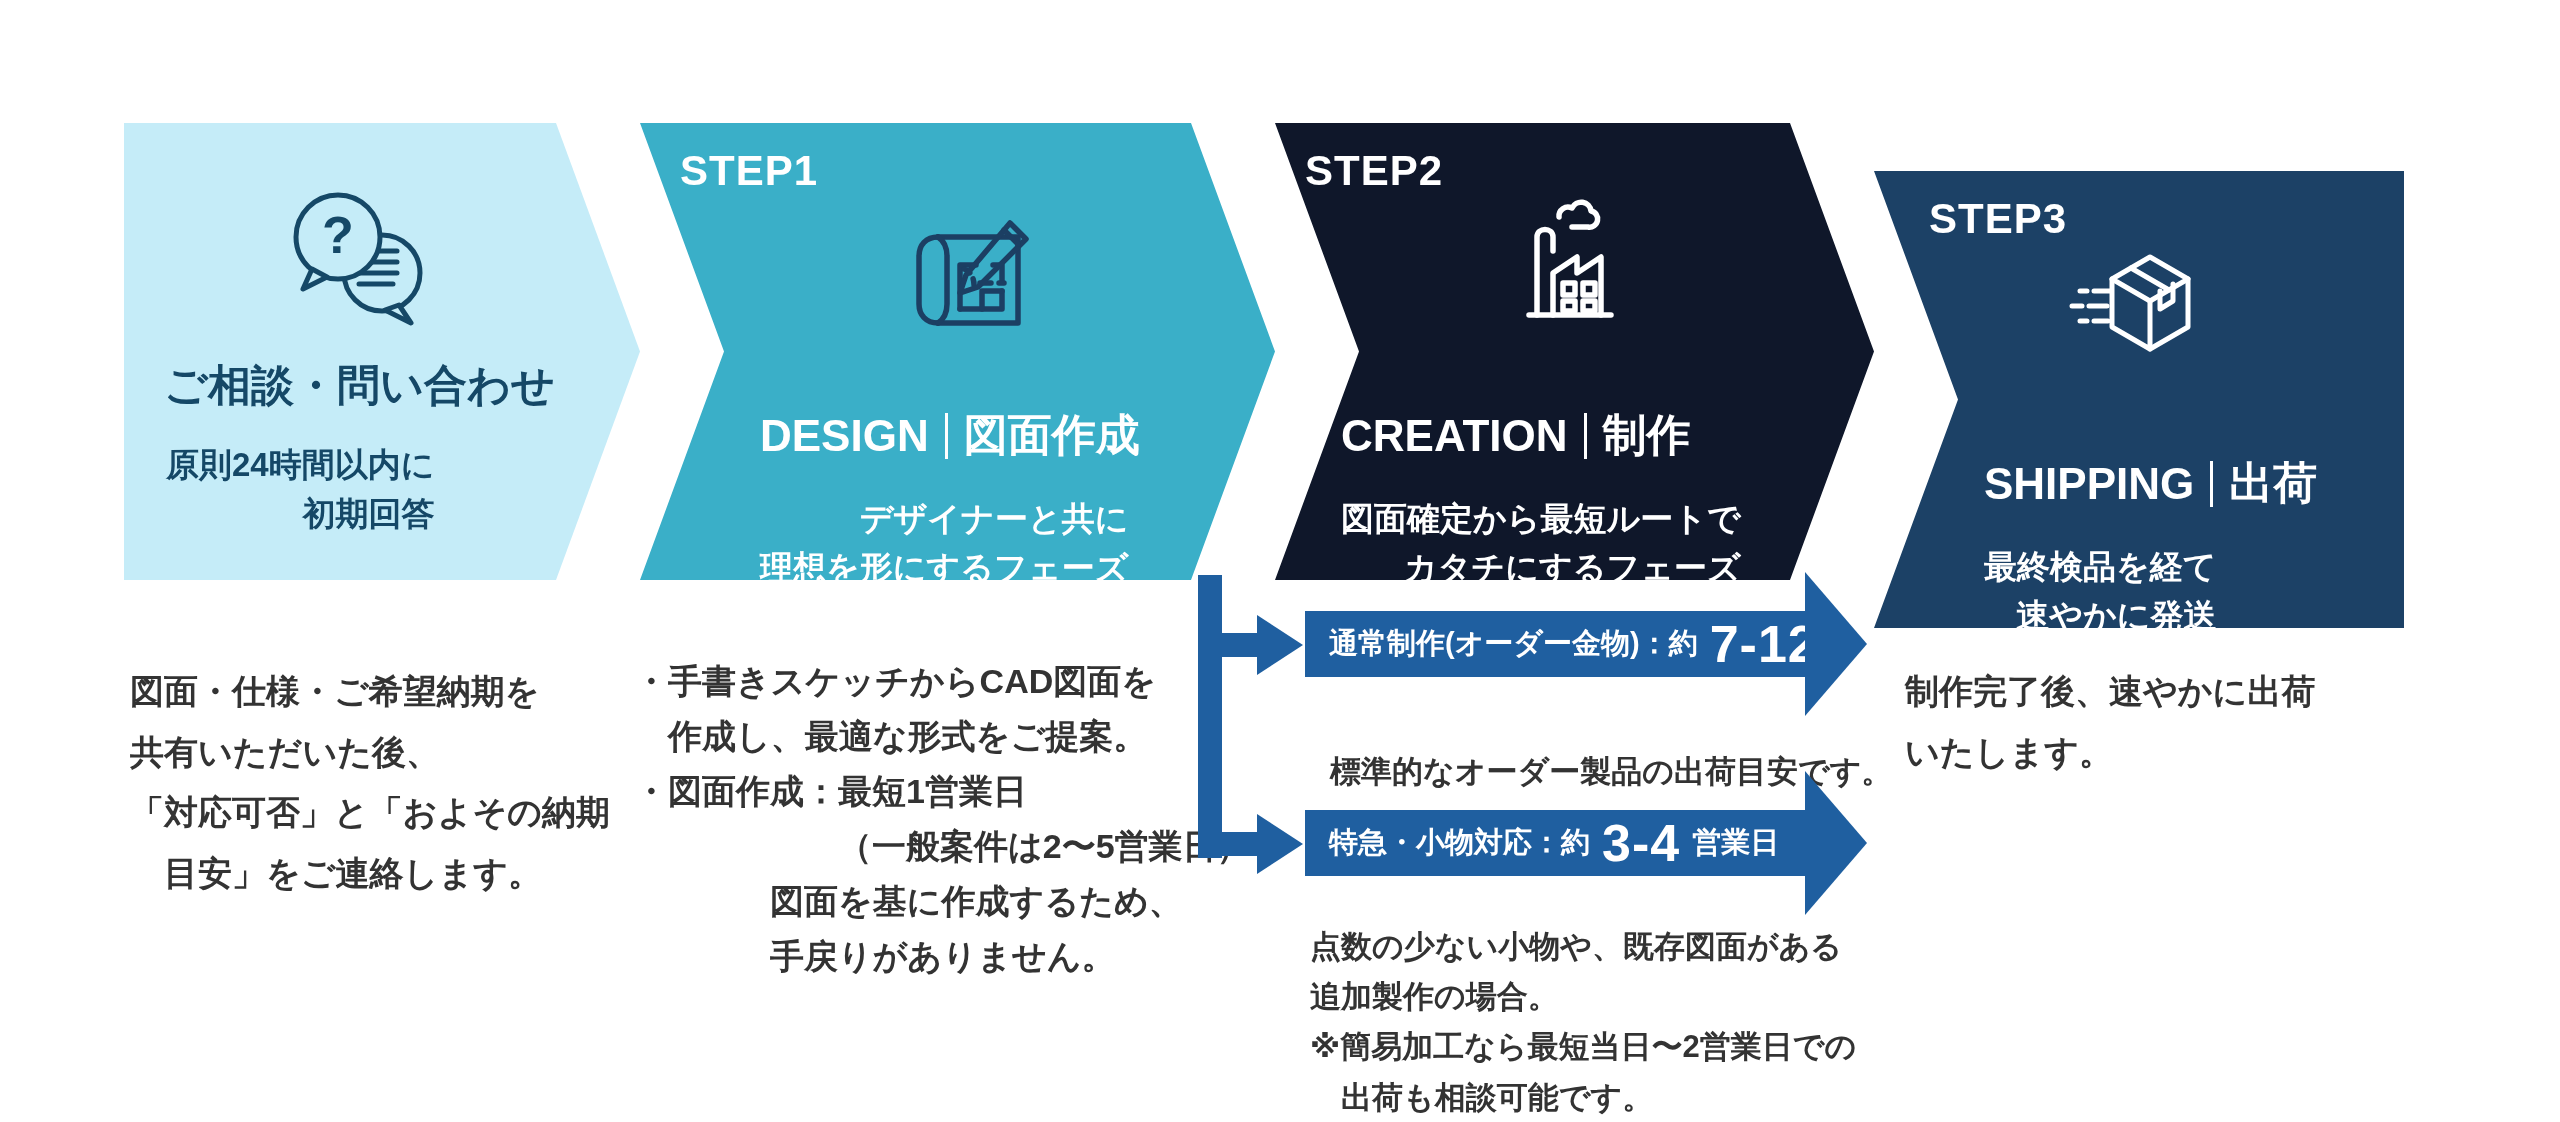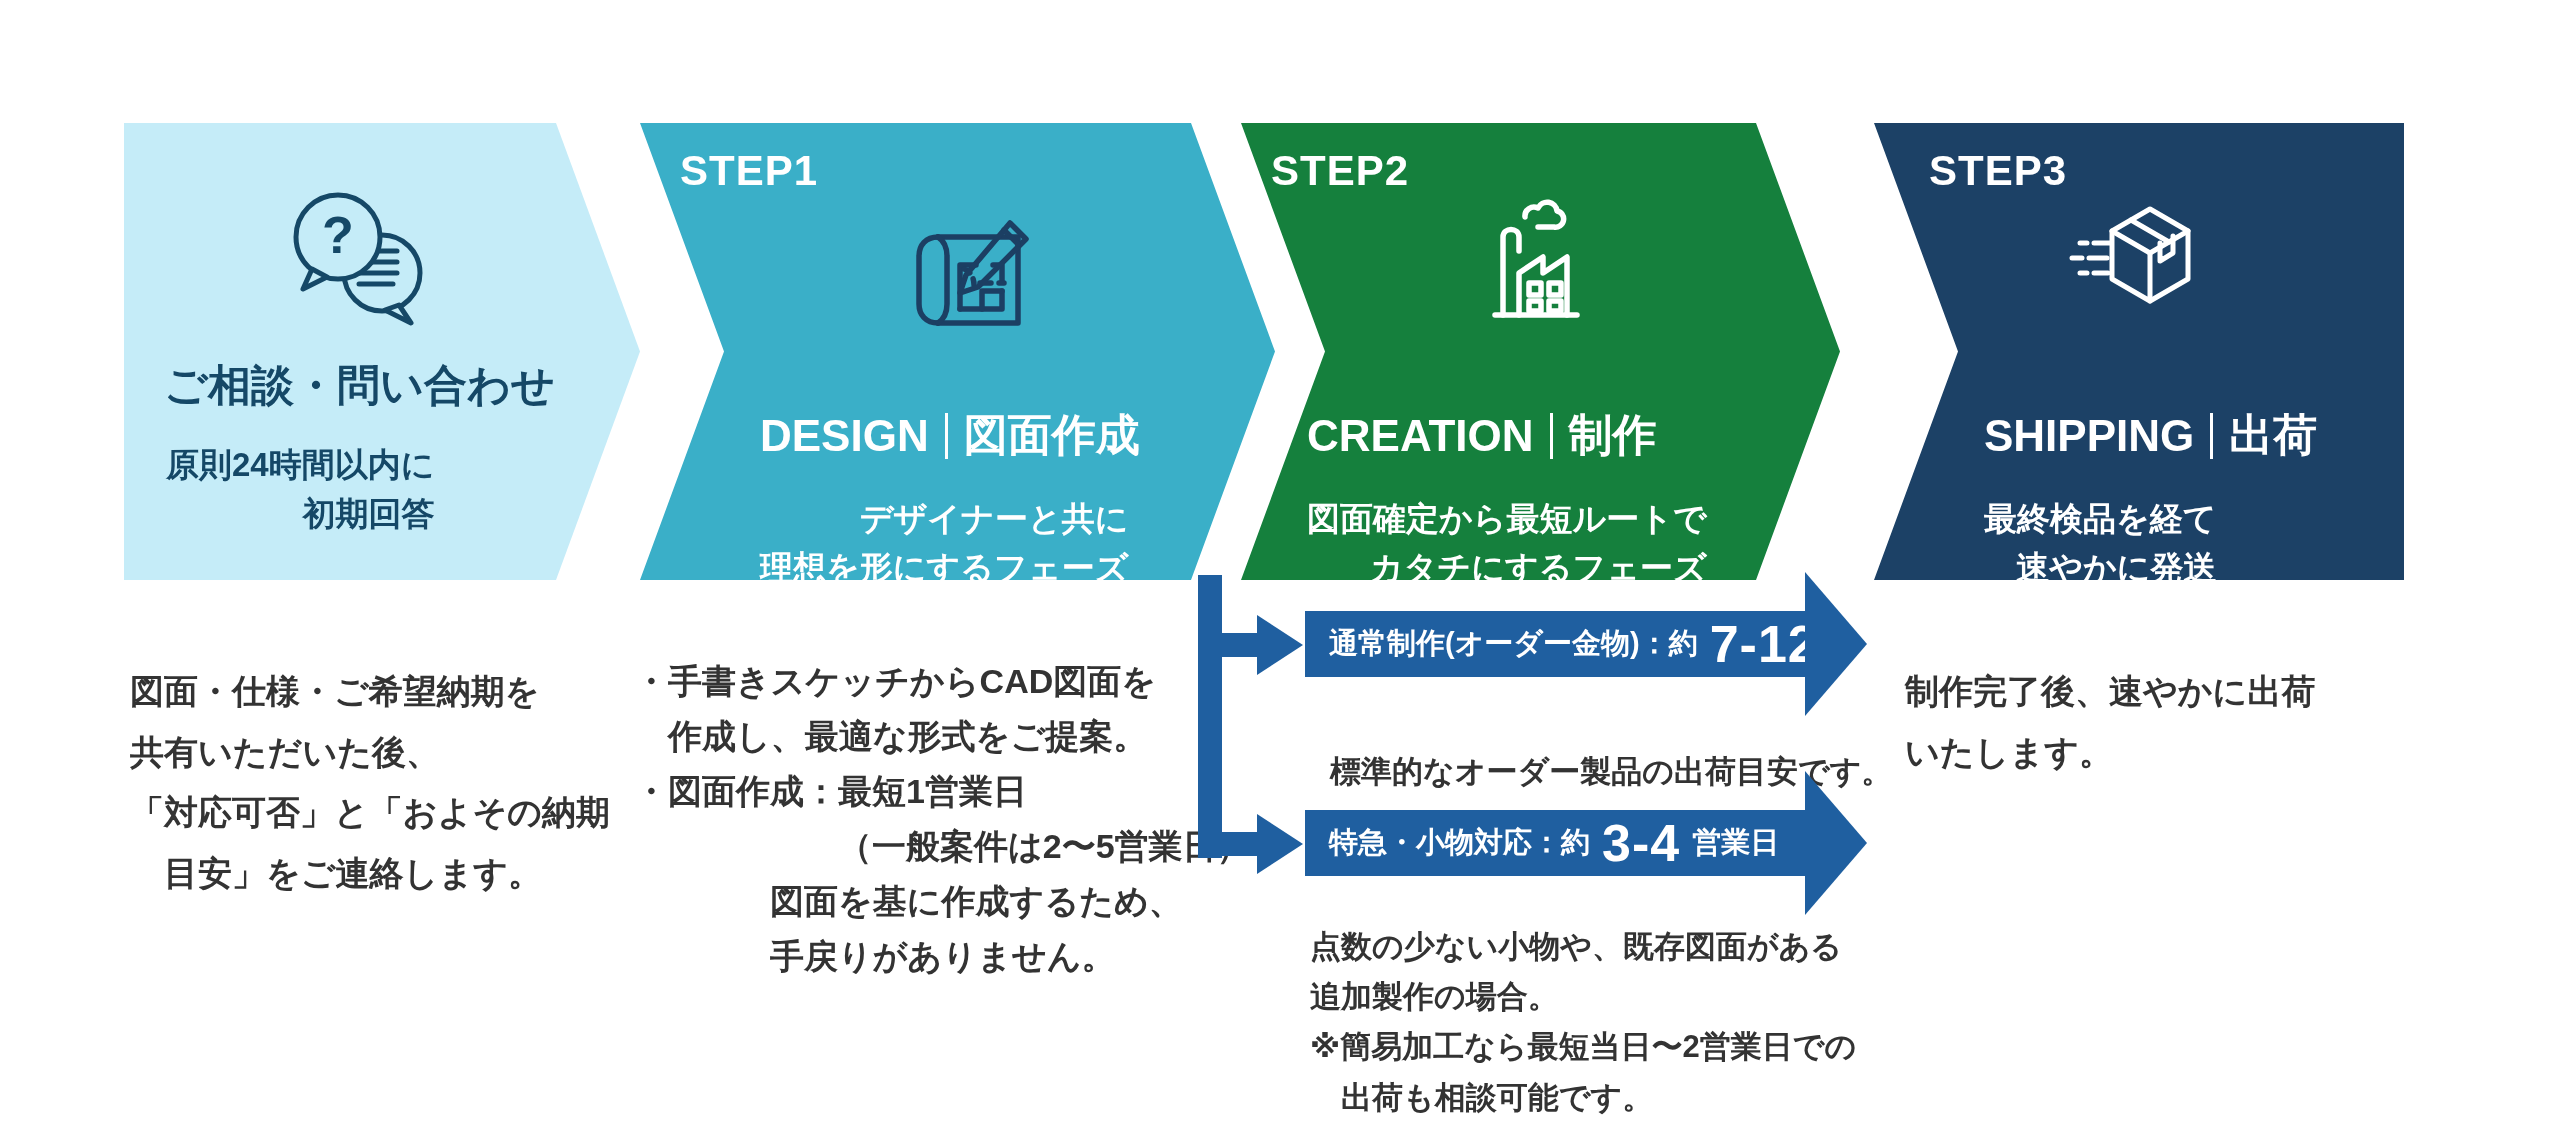--- a/index.html
+++ b/index.html
@@ -5,24 +5,24 @@
   html,body{margin:0;padding:0;background:#ffffff;}
   body{font-family:"Liberation Sans","DejaVu Sans",sans-serif;color:#333;}
   .canvas{position:relative;width:2560px;height:1122px;background:#ffffff;overflow:hidden;}
 
   
   .chev{position:absolute;top:123px;height:457px;text-align:right;}
   .chev1{left:124px;width:516px;background:#C5ECF8;
          clip-path:polygon(0 0,calc(100% - 84px) 0,100% 50%,calc(100% - 84px) 100%,0 100%);}
   .chev2{left:640px;width:635px;background:#3AAFC8;
          clip-path:polygon(0 0,calc(100% - 84px) 0,100% 50%,calc(100% - 84px) 100%,0 100%,84px 50%);}
-  .chev3{left:1241px;width:599px;background:#15803d;
+  .chev3{left:1275px;width:599px;background:#0f172a;
          clip-path:polygon(0 0,calc(100% - 84px) 0,100% 50%,calc(100% - 84px) 100%,0 100%,84px 50%);}
   .chev4{left:1874px;width:530px;background:#1C4166;
-         clip-path:polygon(0 0,100% 0,100% 100%,0 100%,84px 50%);}
+         clip-path:polygon(0 0,100% 0,100% 100%,0 100%,84px 50%);margin-top:48px;}
 
   .step-label{position:absolute;top:24px;font-size:42px;font-weight:800;color:#fff;letter-spacing:1px;}
   .chev2 .step-label{left:40px}
   .chev3 .step-label{left:30px}
   .chev4 .step-label{left:55px}
 
   .icon-wrap{position:absolute;width:160px;height:150px;}
   .chev1 .icon-wrap{left:155px;top:62px}
   .chev2 .icon-wrap{left:250px;top:80px}
   .chev3 .icon-wrap{left:210px;top:70px}

